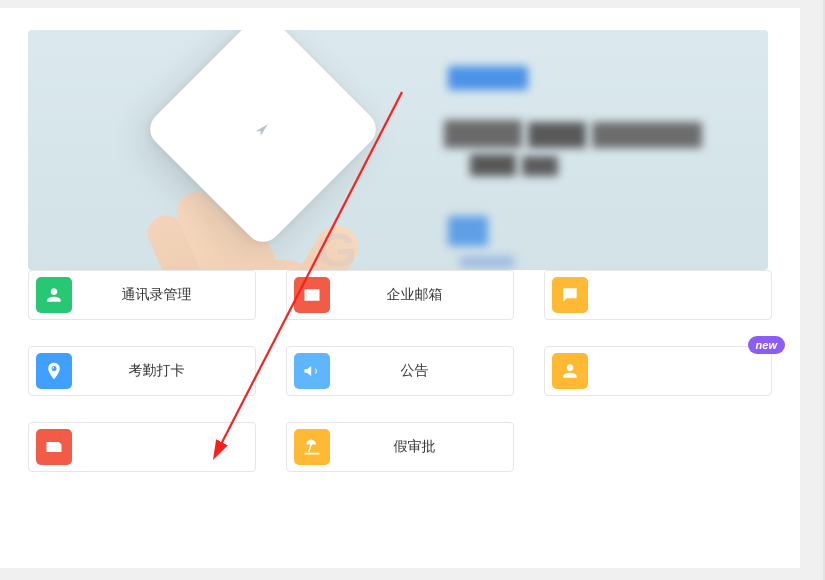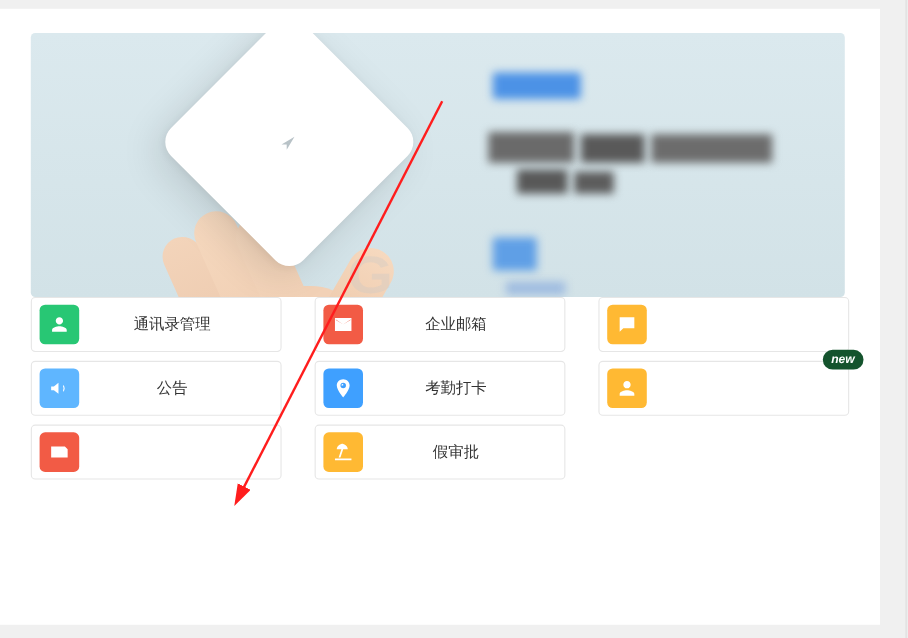--- a/index.html
+++ b/index.html
@@ -21,25 +21,25 @@
     .b2 { left: 416px; top: 90px; width: 78px; height: 28px; background: #6a6a6a; }
     .b3 { left: 500px; top: 92px; width: 58px; height: 26px; background: #595959; }
     .b4 { left: 564px; top: 92px; width: 110px; height: 26px; background: #6c6c6c; }
     .b5 { left: 442px; top: 124px; width: 46px; height: 22px; background: #585858; }
     .b6 { left: 494px; top: 126px; width: 36px; height: 20px; background: #5c5c5c; }
     .b7 { left: 420px; top: 186px; width: 40px; height: 30px; background: #5f9fe6; border-radius: 2px; }
     .b8 { left: 432px; top: 226px; width: 54px; height: 12px; background: #9fbce0; }
     .wm { position: absolute; bottom: -8px; left: 290px; font-size: 48px; font-weight: 800; color: rgba(200,200,200,.32); letter-spacing: 2px; transform: scaleX(1.1); }
     .arrow-layer { position: absolute; left: 0; top: 0; width: 800px; height: 560px; pointer-events: none; z-index: 50; }
     .section-title { font-size: 20px; color: #222; margin: 24px 0 18px 0; font-weight: 400; }
-    .entries { display: grid; grid-template-columns: repeat(3, 228px); gap: 8px 30px; }
+    .entries { display: grid; grid-template-columns: repeat(3, 228px); gap: 26px 30px; }
     .entry { position: relative; display: flex; align-items: center; height: 50px; border: 1px solid #e6e6e6; border-radius: 4px; background: #fff; padding: 0 14px 0 7px; cursor: pointer; }
     .ico { width: 36px; height: 36px; border-radius: 5px; display: flex; align-items: center; justify-content: center; flex-shrink: 0; }
     .label { flex: 1; text-align: center; color: #333; font-size: 14px; }
-    .badge { position: absolute; top: -11px; right: -14px; height: 18px; padding: 0 8px; border-radius: 9px; background: #14532d; color: #fff; font-size: 11px; line-height: 18px; font-style: italic; font-weight: 600; }
+    .badge { position: absolute; top: -11px; right: -14px; height: 18px; padding: 0 8px; border-radius: 9px; background: #8b5cf6; color: #fff; font-size: 11px; line-height: 18px; font-style: italic; font-weight: 600; }
     .scroll-edge { position: absolute; right: 0; top: 0; width: 2px; height: 580px; background: #e3e3e3; }
   </style>
 </head>
 <body>
 
 <div class="page">
   <div class="hero">
     <div class="hand">
       <div class="finger palm"></div>
       <div class="finger f1"></div>
@@ -88,35 +88,35 @@
 
     <div class="entry">
       <div class="ico" style="background:#ffb933">
         <svg width="20" height="20" viewBox="0 0 24 24">
             <path fill="#fff" d="M4 4h16v12H8l-4 4V4zm4 5h2v2H8V9zm4 0h2v2h-2V9zm4 0h2v2h-2V9z"></path>
           </svg>
       </div>
     </div>
 
     <div class="entry">
+      <div class="ico" style="background:#3fa0ff">
+        <svg width="20" height="20" viewBox="0 0 24 24">
+            <path fill="#fff" d="M12 2C8 2 5 5 5 9c0 5 7 13 7 13s7-8 7-13c0-4-3-7-7-7zm0 4a3 3 0 110 6 3 3 0 010-6zm0 1a2 2 0 00-2 2h2V7z"></path>
+          </svg>
+      </div>
+      <span class="label">考勤打卡</span>
+    </div>
+
+    <div class="entry">
       <div class="ico" style="background:#5fb6ff">
         <svg width="20" height="20" viewBox="0 0 24 24">
             <path fill="#fff" d="M3 10v4h3l5 4V6L6 10H3zm13-2a6 6 0 010 8v-2a4 4 0 000-4V8z"></path>
           </svg>
       </div>
       <span class="label">公告</span>
-    </div>
-
-    <div class="entry">
-      <div class="ico" style="background:#3fa0ff">
-        <svg width="20" height="20" viewBox="0 0 24 24">
-            <path fill="#fff" d="M12 2C8 2 5 5 5 9c0 5 7 13 7 13s7-8 7-13c0-4-3-7-7-7zm0 4a3 3 0 110 6 3 3 0 010-6zm0 1a2 2 0 00-2 2h2V7z"></path>
-          </svg>
-      </div>
-      <span class="label">考勤打卡</span>
     </div>
 
     <div class="entry">
       <div class="ico" style="background:#ffb933">
         <svg width="20" height="20" viewBox="0 0 24 24">
             <path fill="#fff" d="M12 12c2.2 0 4-1.8 4-4s-1.8-4-4-4-4 1.8-4 4 1.8 4 4 4zm0 2c-2.7 0-8 1.3-8 4v2h16v-2c0-2.7-5.3-4-8-4z"></path>
           </svg>
       </div>
       <span class="badge">new</span>
     </div>

